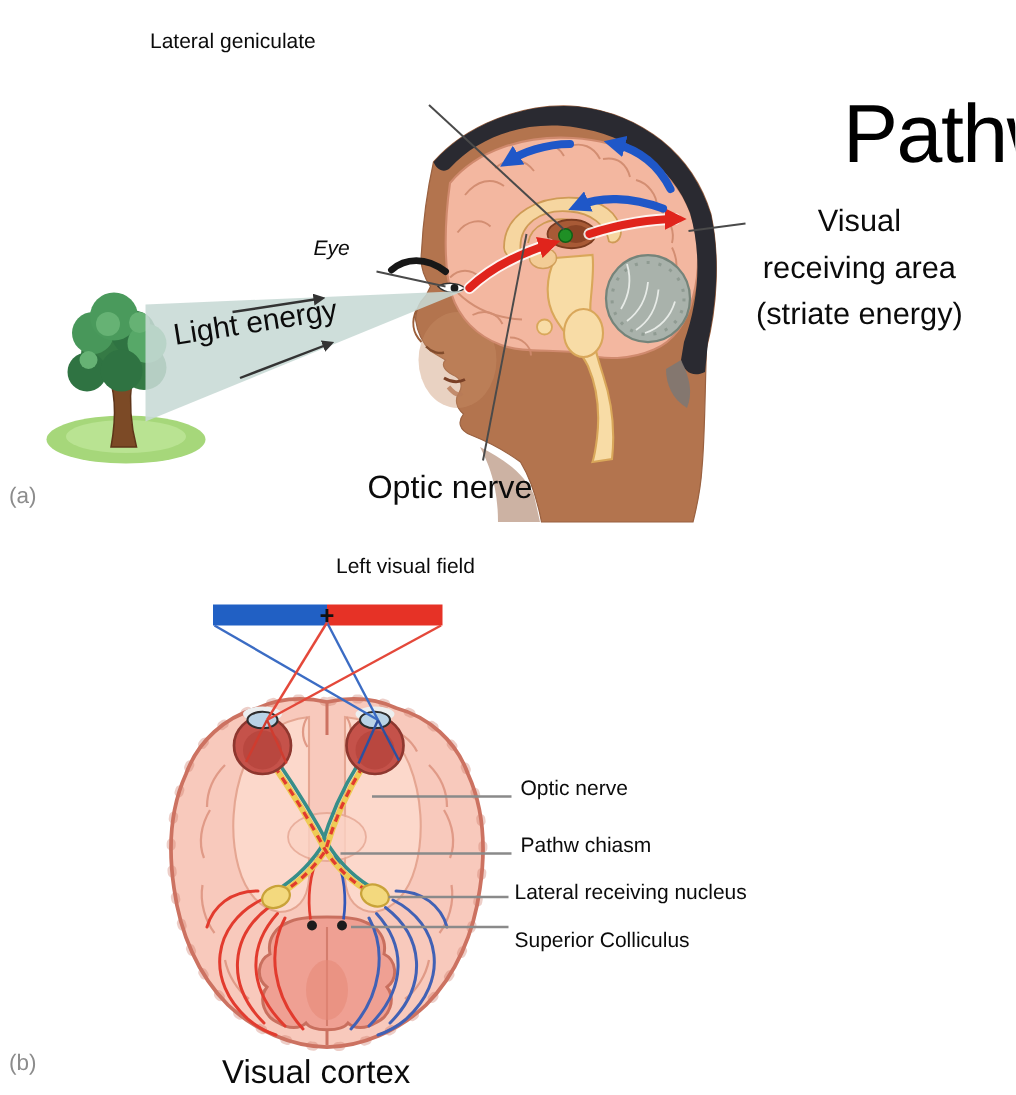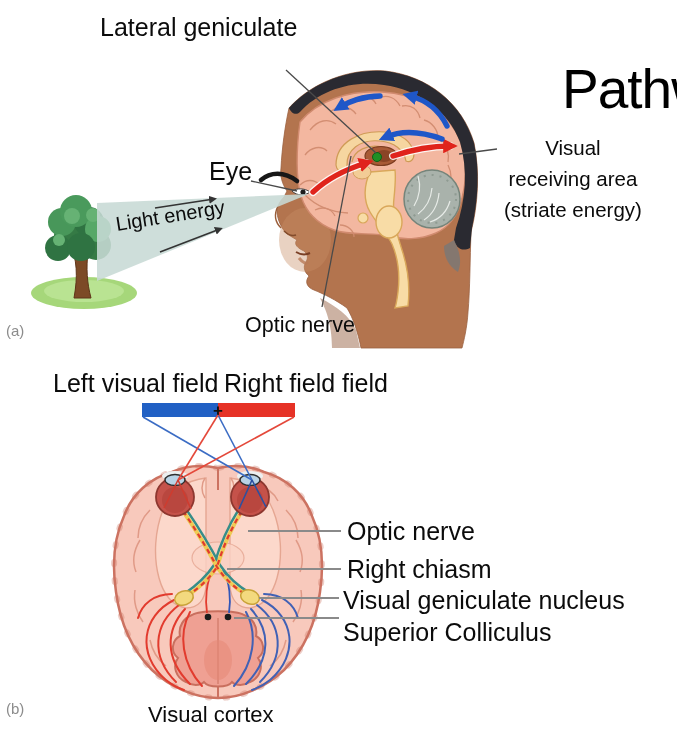--- a/index.html
+++ b/index.html
@@ -1,24 +1,24 @@
 <!DOCTYPE html>
 <html><head>
 <meta charset="utf-8">
 <style>
   html,body{margin:0;padding:0;background:#fff;}
   #stage{position:relative;width:677px;height:730px;background:#fff;overflow:hidden;
          font-family:"Liberation Sans",sans-serif;}
   svg{position:absolute;left:0;top:0;display:block;}
   #svg-a{top:0;}
   #svg-b{top:360px;}
-  .lbl{position:absolute;font-size:25px;color:#0b0b0b;white-space:nowrap;line-height:1.18;}
+  .lbl{position:absolute;font-size:14px;color:#0b0b0b;white-space:nowrap;line-height:1.18;}
   #t-title{left:562px;top:57px;font-size:55px;color:#000;letter-spacing:-1px;}
   #t-lgn-a{left:100px;top:13px;line-height:29px;}
-  #t-eye{left:209px;top:157px;}
+  #t-eye{left:209px;top:157px;font-style:italic;}
   #t-visual{left:504px;top:132px;line-height:31px;font-size:20.5px;text-align:center;}
   #t-light{left:116px;top:213px;font-size:20px;transform:rotate(-9deg);transform-origin:0 50%;}
   #t-optic-a{left:245px;top:313px;font-size:21.5px;}
   #t-tag-a{left:6px;top:322px;font-size:15px;color:#8c8c8c;}
   #t-left-field{left:53px;top:369px;}
   #t-right-field{left:224px;top:369px;}
   #t-optic-b{left:347px;top:517px;}
   #t-chiasm{left:347px;top:555px;}
   #t-lgn-b{left:343px;top:586px;}
   #t-sc{left:343px;top:618px;}
@@ -285,21 +285,20 @@
   <div class="lbl" id="t-eye">Eye</div>
   <div class="lbl" id="t-visual">
     <div>Visual</div>
     <div>receiving area</div>
     <div>(striate energy)</div>
   </div>
   <div class="lbl" id="t-light">Light energy</div>
   <div class="lbl" id="t-optic-a">Optic nerve</div>
   <div class="lbl" id="t-tag-a">(a)</div>
 
-  <div class="lbl" id="t-left-field">Left visual field</div>
-  <div class="lbl" id="t-right-field">Right field field</div>
+  <div class="lbl" id="t-right-field">Left visual field</div>
   <div class="lbl" id="t-optic-b">Optic nerve</div>
-  <div class="lbl" id="t-chiasm">Right chiasm</div>
-  <div class="lbl" id="t-lgn-b">Visual geniculate nucleus</div>
+  <div class="lbl" id="t-chiasm">Pathw chiasm</div>
+  <div class="lbl" id="t-lgn-b">Lateral receiving nucleus</div>
   <div class="lbl" id="t-sc">Superior Colliculus</div>
   <div class="lbl" id="t-vcortex">Visual cortex</div>
   <div class="lbl" id="t-tag-b">(b)</div>
 </div>
 
 </body></html>

